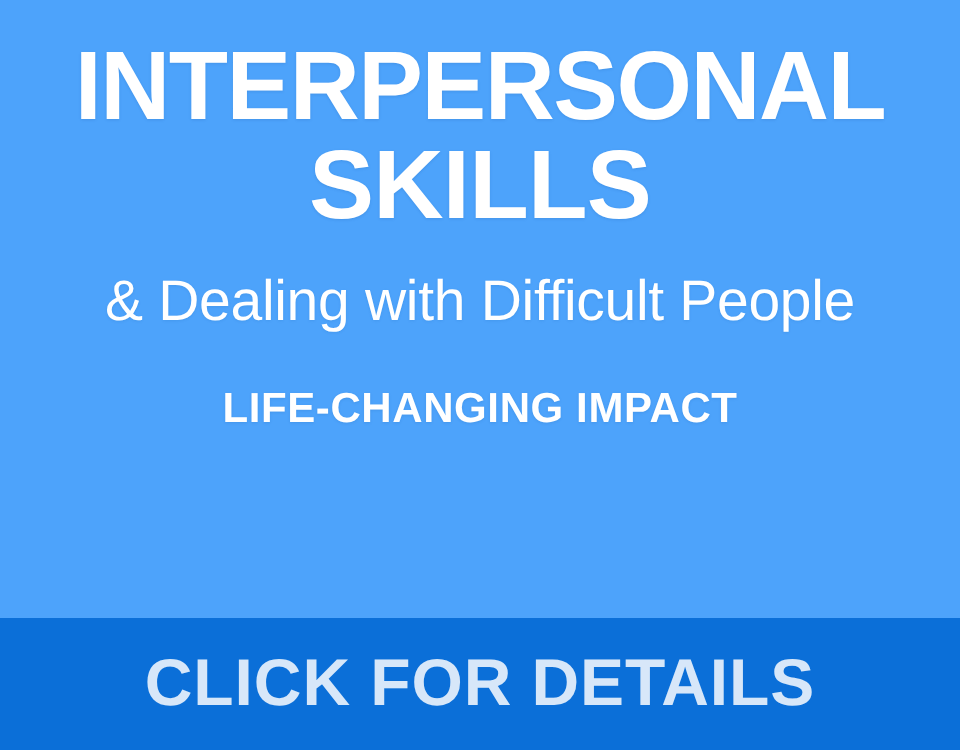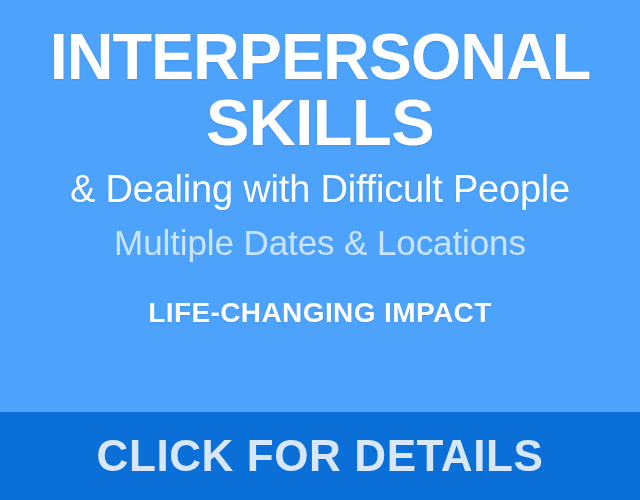--- a/index.html
+++ b/index.html
@@ -70,21 +70,21 @@
   }
 
   .subhead {
     display: block;
     color: #ffffff;
     font-weight: 300;
     font-size: 38px;
     line-height: 42px;
     letter-spacing: -0.2px;
     white-space: nowrap;
-    margin-top: 14px;
+    margin-top: 26px;
     text-shadow: 0 1px 2px rgba(20, 80, 150, 0.12);
   }
 
   .detail-line {
     display: block;
     color: rgba(255, 255, 255, 0.70);
     font-weight: 300;
     font-size: 35px;
     line-height: 40px;
     letter-spacing: -0.1px;
@@ -140,21 +140,20 @@
   <div class="banner-body">
 
     <div class="headline-group">
       <span class="headline-line line-1">INTERPERSONAL</span>
       <span class="headline-line line-2">SKILLS</span>
     </div>
 
     <span class="subhead">&amp; Dealing with Difficult People</span>
 
 
-    <span class="detail-line detail-2">Multiple Dates &amp; Locations</span>
 
     <span class="impact-line">LIFE-CHANGING IMPACT</span>
 
   </div>
 
   <div class="cta-bar">
     <span class="cta-label">CLICK FOR DETAILS</span>
   </div>
 
 </div>

